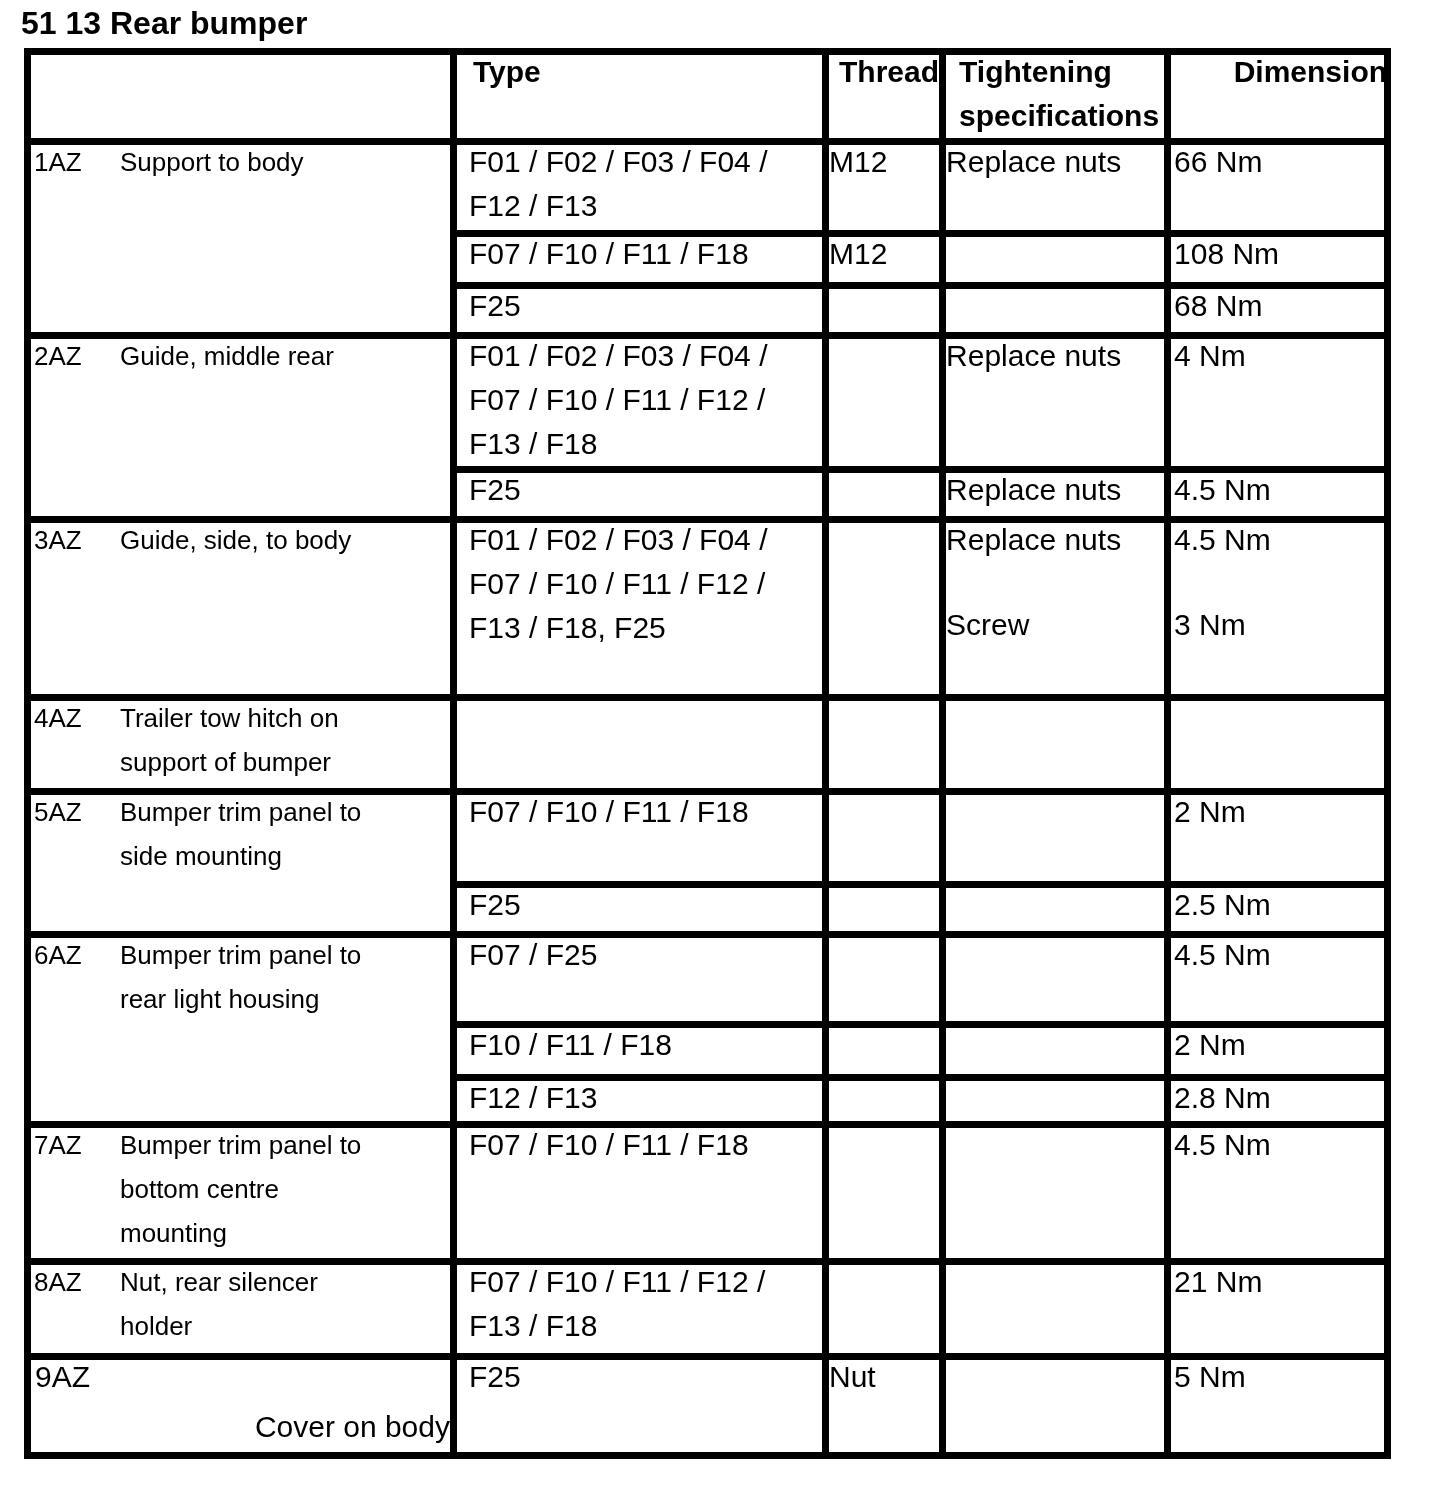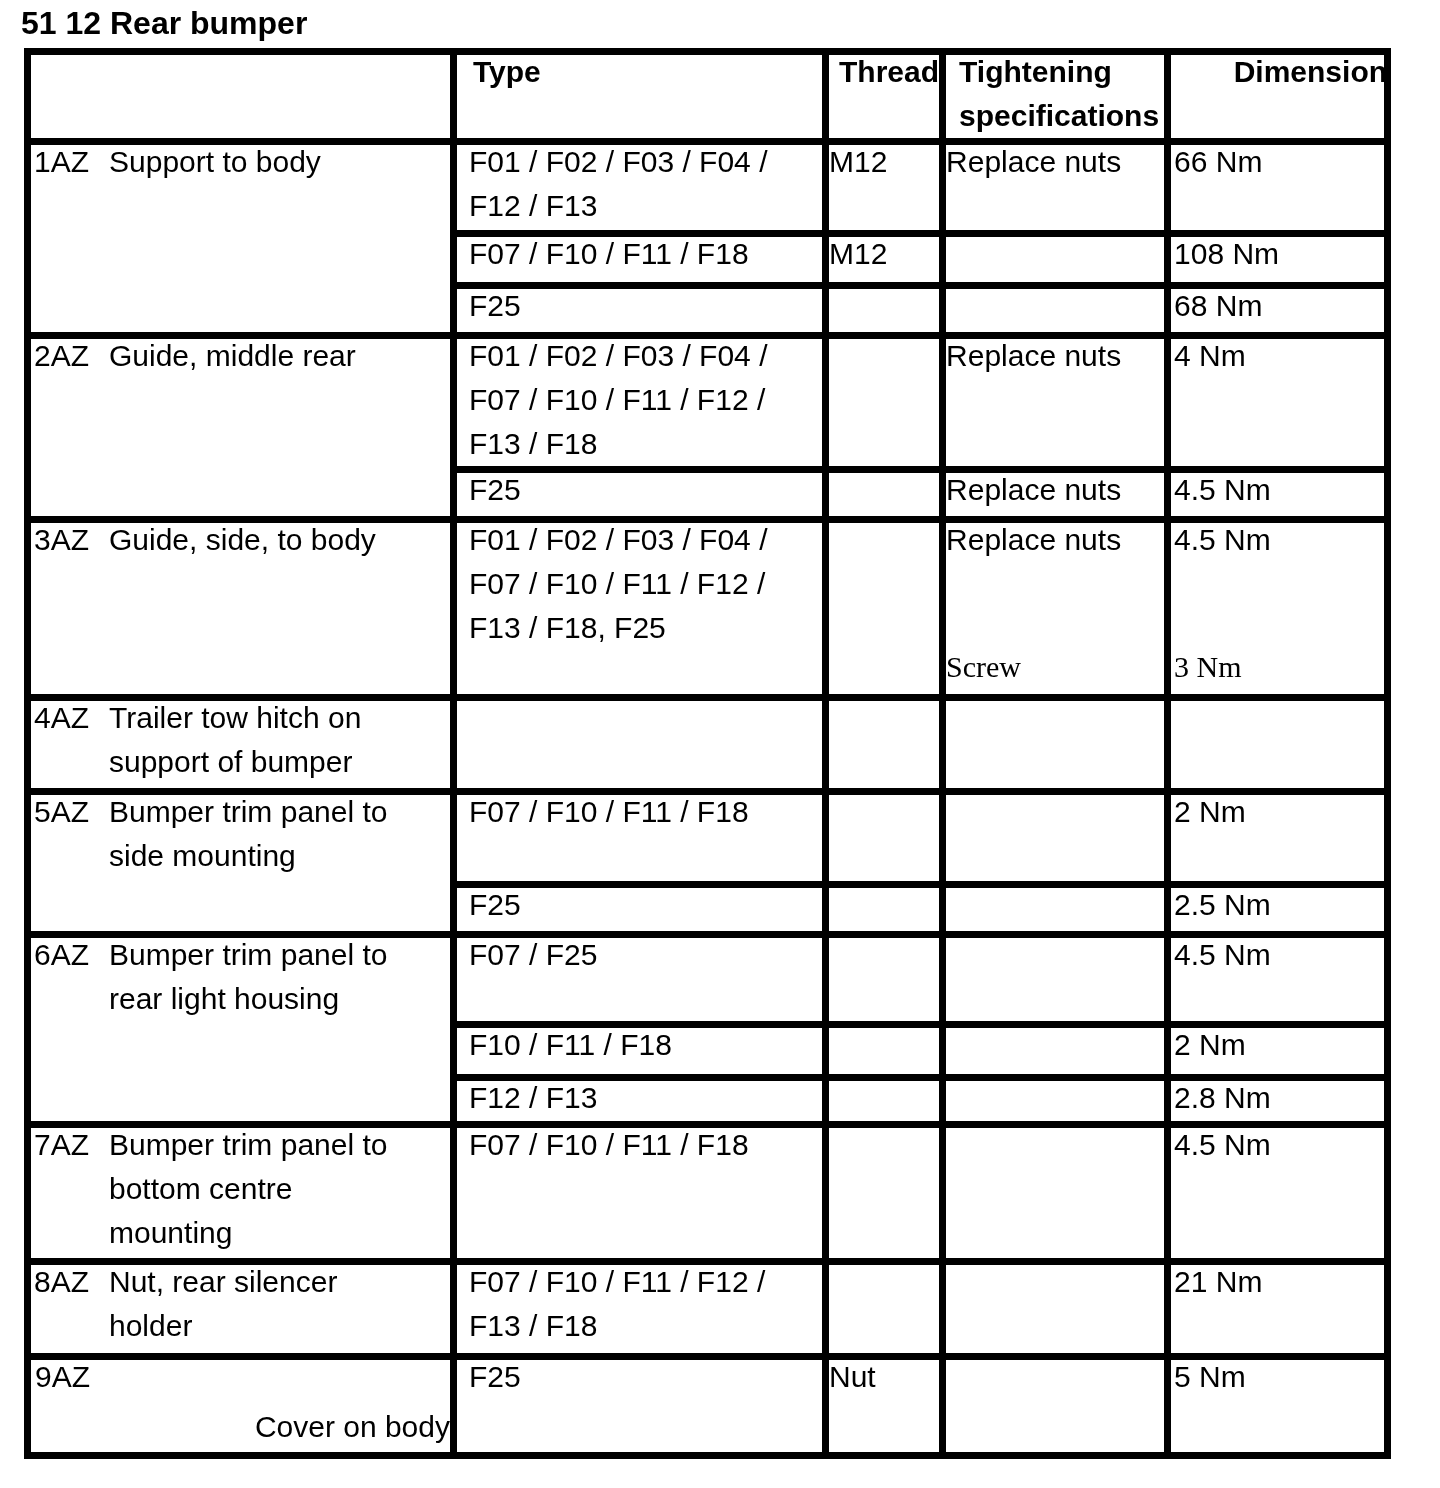--- a/index.html
+++ b/index.html
@@ -43,55 +43,56 @@
   .t {
     font-size: 30px;
     line-height: 44px;
     margin-top: -5px;
   }
   .pre  { white-space: pre-line; padding-left: 12px; }
   .thr  { white-space: nowrap; }
   .tgt  { white-space: nowrap; }
   .dim  { padding-left: 3px; white-space: nowrap; }
   
-  .stack2 { margin-top: 83px; font-family: Liberation Serif, serif; }
+  .stack2 { margin-top: 41px; }
   
   .hb { font-weight: bold; white-space: nowrap; }
   .htype { padding-left: 16px; }
   .hthr  { padding-left: 10px; }
   .htgt  { padding-left: 13px; white-space: normal; }
   .hdim  { text-align: right; padding-right: 0; margin-right: -3px; }
   
   .rowhead {
     display: flex;
     align-items: flex-start;
-    font-size: 30px;
+    font-size: 26px;
     line-height: 44px;
     margin-top: -5px;
+    gap: 11px;
   }
   .az {
     flex: 0 0 78px;
     box-sizing: border-box;
     padding-left: 3px;
     white-space: nowrap;
   }
   .descr {
     width: 304px;
     white-space: pre-line;
   }
   
   .r9id   { padding-left: 4px; }
   .r9desc { padding-left: 26px; margin-top: 6px; white-space: nowrap; text-align: right; }
 </style>
 </head>
 <body>
 
 <div class="page">
 
-  <h1 class="title">51 12 Rear bumper</h1>
+  <h1 class="title">51 13 Rear bumper</h1>
 
   <table class="spec">
     <colgroup>
       <col style="width:426px">
       <col style="width:372px">
       <col style="width:110px">
       <col style="width:225px">
       <col style="width:220px">
     </colgroup>
 

